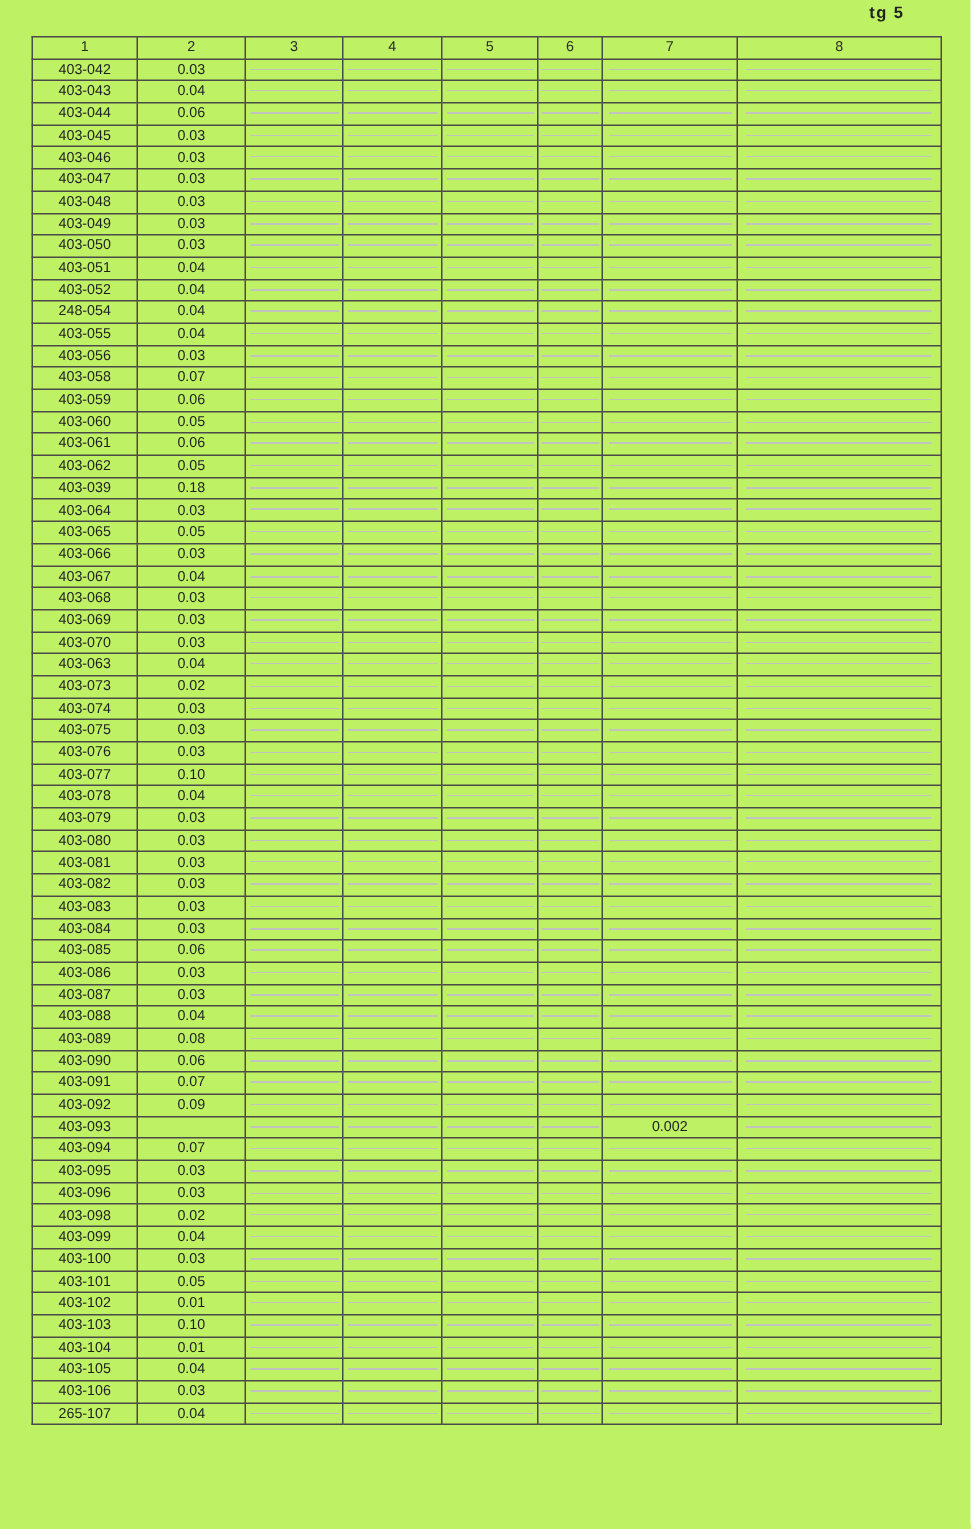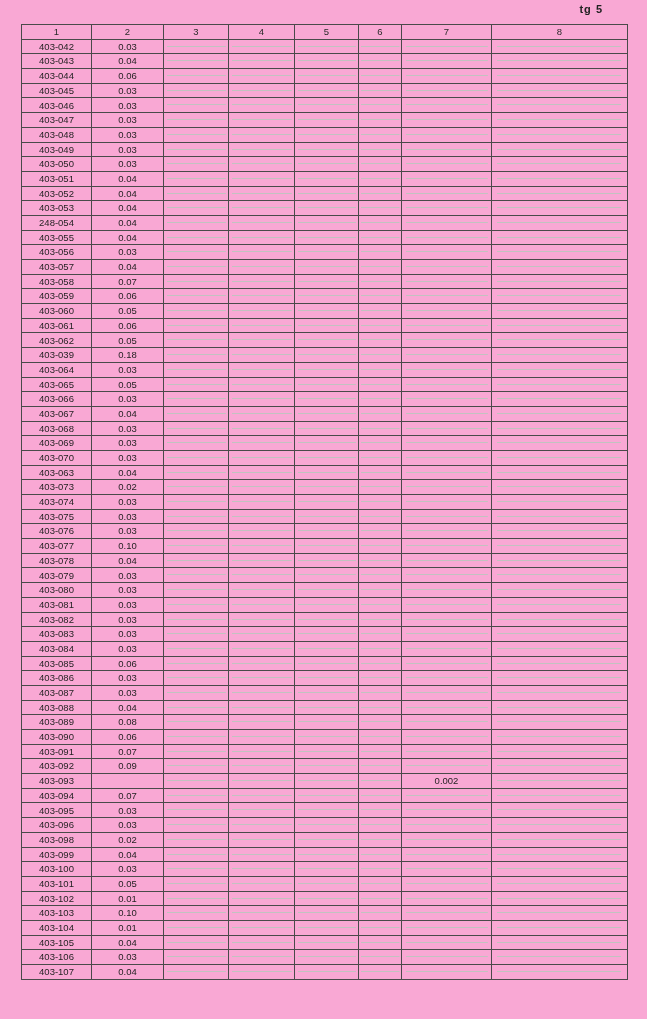--- a/index.html
+++ b/index.html
@@ -10,21 +10,21 @@
     height: 1019px;
     font-family: "Liberation Sans", sans-serif;
     color: #1c1c1c;
     position: relative;
     overflow: hidden;
   }
   .page {
     position: relative;
     width: 647px;
     height: 1019px;
-    background: #f9a8d4;
+    background: #bef264;
   }
   .page-label {
     position: absolute;
     top: 3px;
     right: 44px;
     font-size: 11px;
     font-weight: bold;
     letter-spacing: 1px;
     color: #222;
   }
@@ -201,30 +201,20 @@
           <td>403-052</td>
           <td>0.04</td>
           <td class="empty-dash"></td>
           <td class="empty-dash"></td>
           <td class="empty-dash"></td>
           <td class="empty-dash"></td>
           <td class="empty-dash"></td>
           <td class="empty-dash"></td>
         </tr>
         <tr>
-          <td>403-053</td>
-          <td>0.04</td>
-          <td class="empty-dash"></td>
-          <td class="empty-dash"></td>
-          <td class="empty-dash"></td>
-          <td class="empty-dash"></td>
-          <td class="empty-dash"></td>
-          <td class="empty-dash"></td>
-        </tr>
-        <tr>
           <td>248-054</td>
           <td>0.04</td>
           <td class="empty-dash"></td>
           <td class="empty-dash"></td>
           <td class="empty-dash"></td>
           <td class="empty-dash"></td>
           <td class="empty-dash"></td>
           <td class="empty-dash"></td>
         </tr>
         <tr>
@@ -233,30 +223,20 @@
           <td class="empty-dash"></td>
           <td class="empty-dash"></td>
           <td class="empty-dash"></td>
           <td class="empty-dash"></td>
           <td class="empty-dash"></td>
           <td class="empty-dash"></td>
         </tr>
         <tr>
           <td>403-056</td>
           <td>0.03</td>
-          <td class="empty-dash"></td>
-          <td class="empty-dash"></td>
-          <td class="empty-dash"></td>
-          <td class="empty-dash"></td>
-          <td class="empty-dash"></td>
-          <td class="empty-dash"></td>
-        </tr>
-        <tr>
-          <td>403-057</td>
-          <td>0.04</td>
           <td class="empty-dash"></td>
           <td class="empty-dash"></td>
           <td class="empty-dash"></td>
           <td class="empty-dash"></td>
           <td class="empty-dash"></td>
           <td class="empty-dash"></td>
         </tr>
         <tr>
           <td>403-058</td>
           <td>0.07</td>
@@ -721,21 +701,21 @@
           <td>403-106</td>
           <td>0.03</td>
           <td class="empty-dash"></td>
           <td class="empty-dash"></td>
           <td class="empty-dash"></td>
           <td class="empty-dash"></td>
           <td class="empty-dash"></td>
           <td class="empty-dash"></td>
         </tr>
         <tr>
-          <td>403-107</td>
+          <td>265-107</td>
           <td>0.04</td>
           <td class="empty-dash"></td>
           <td class="empty-dash"></td>
           <td class="empty-dash"></td>
           <td class="empty-dash"></td>
           <td class="empty-dash"></td>
           <td class="empty-dash"></td>
         </tr>
       </tbody>
   </table>

